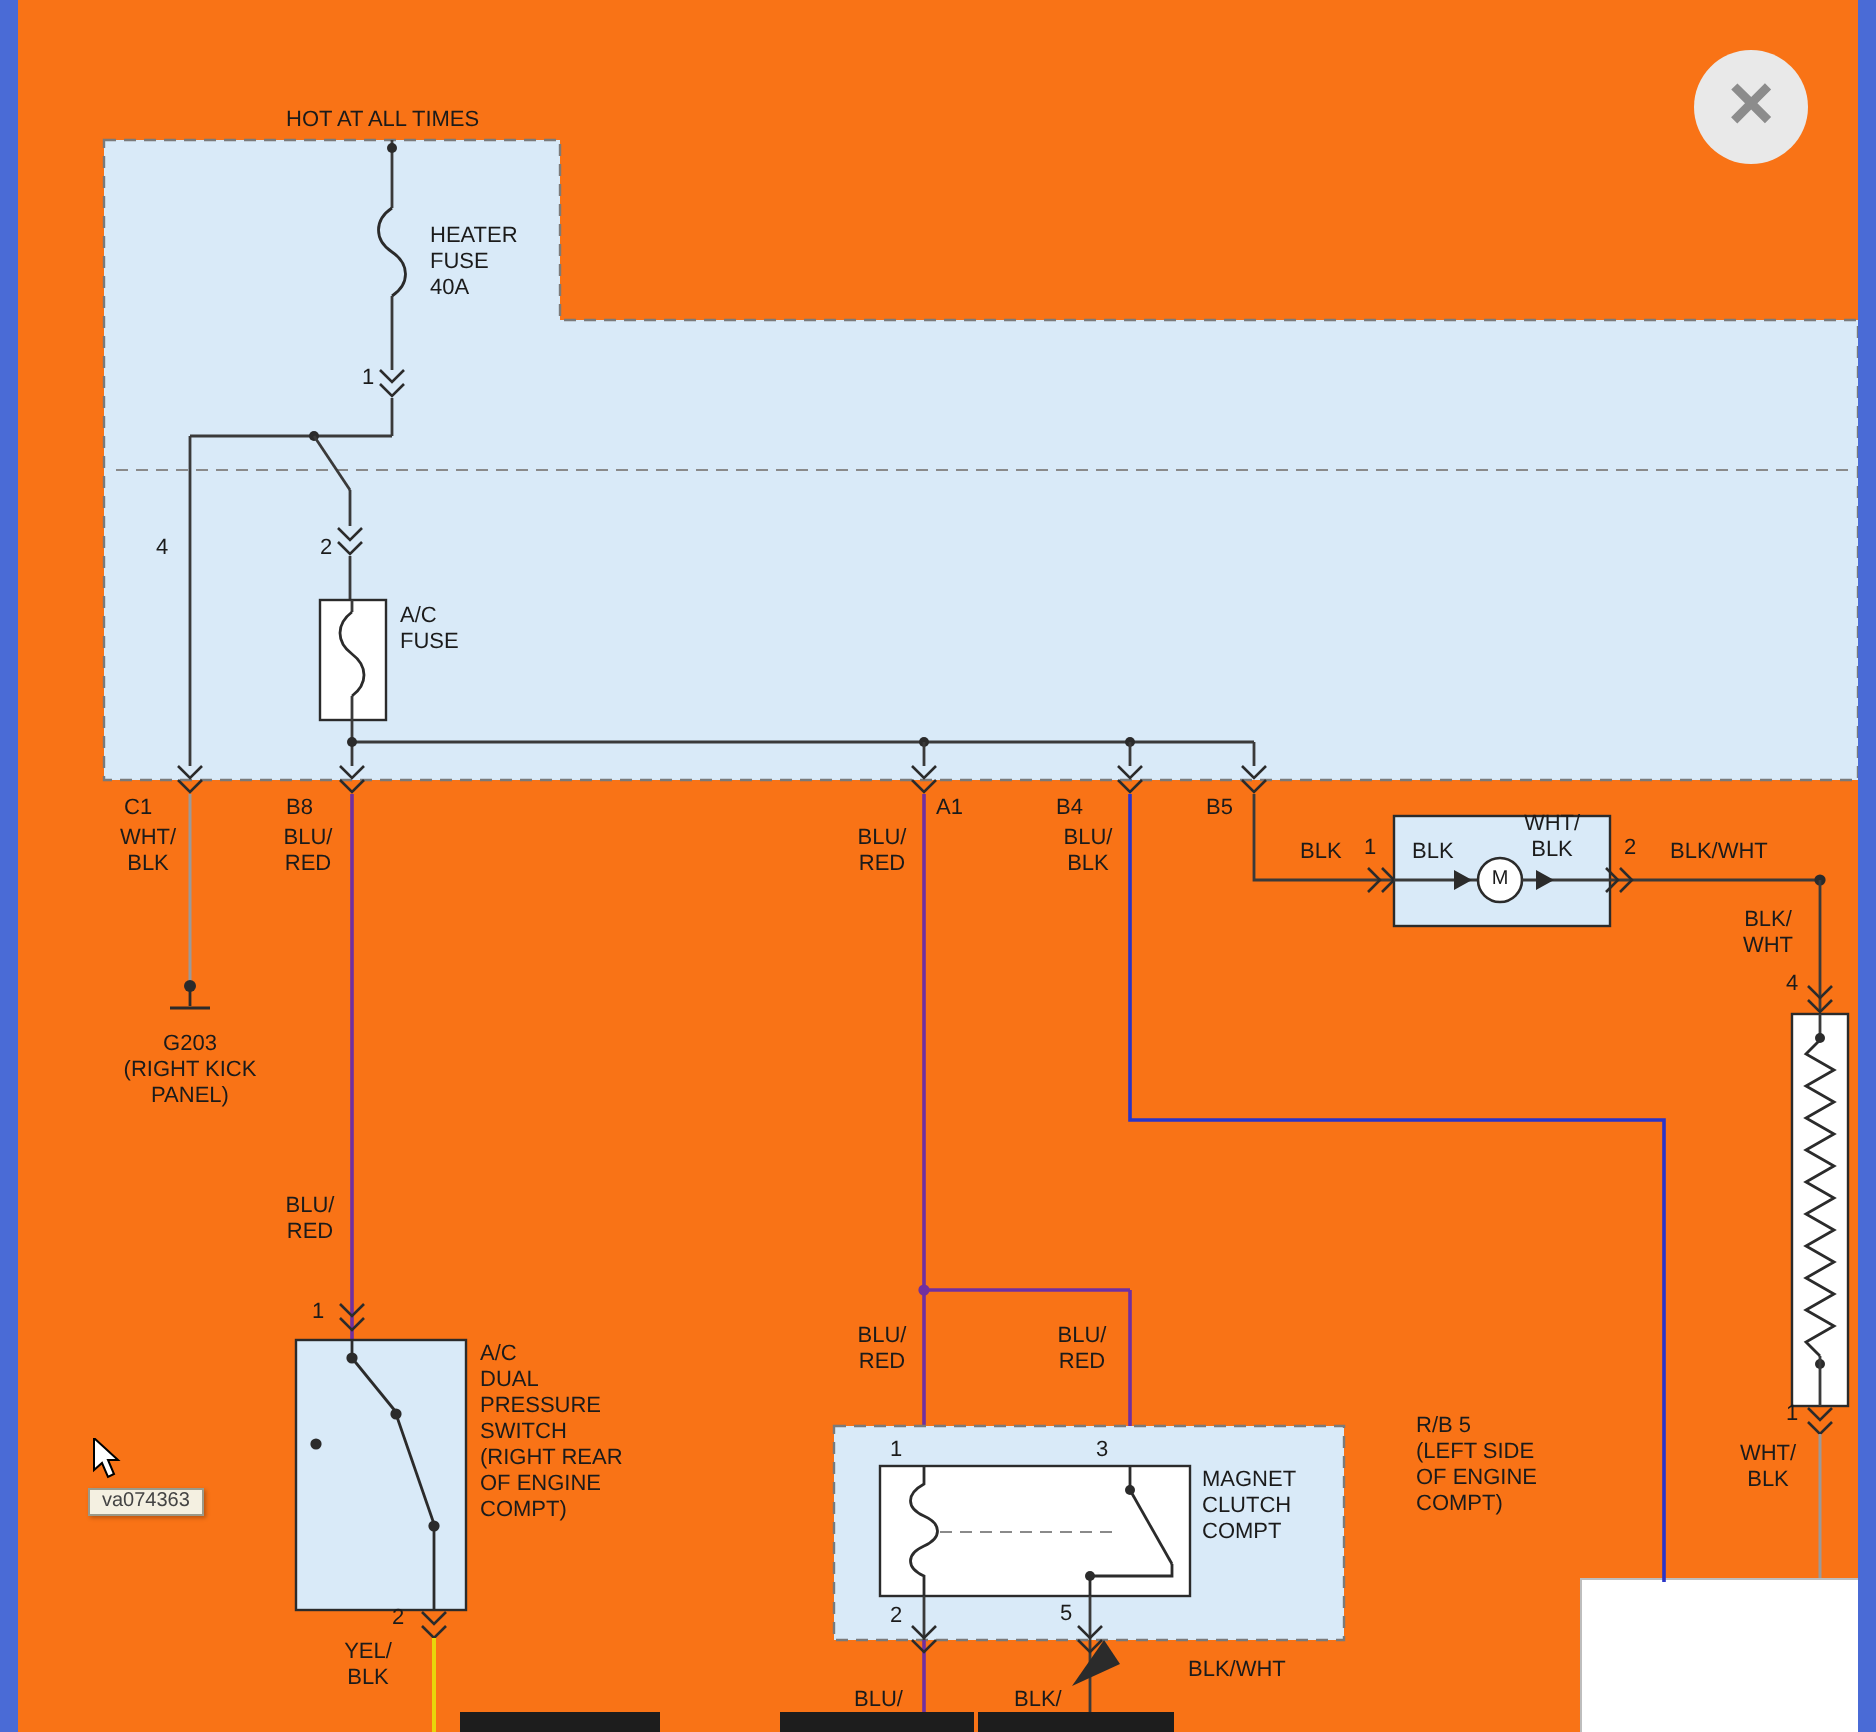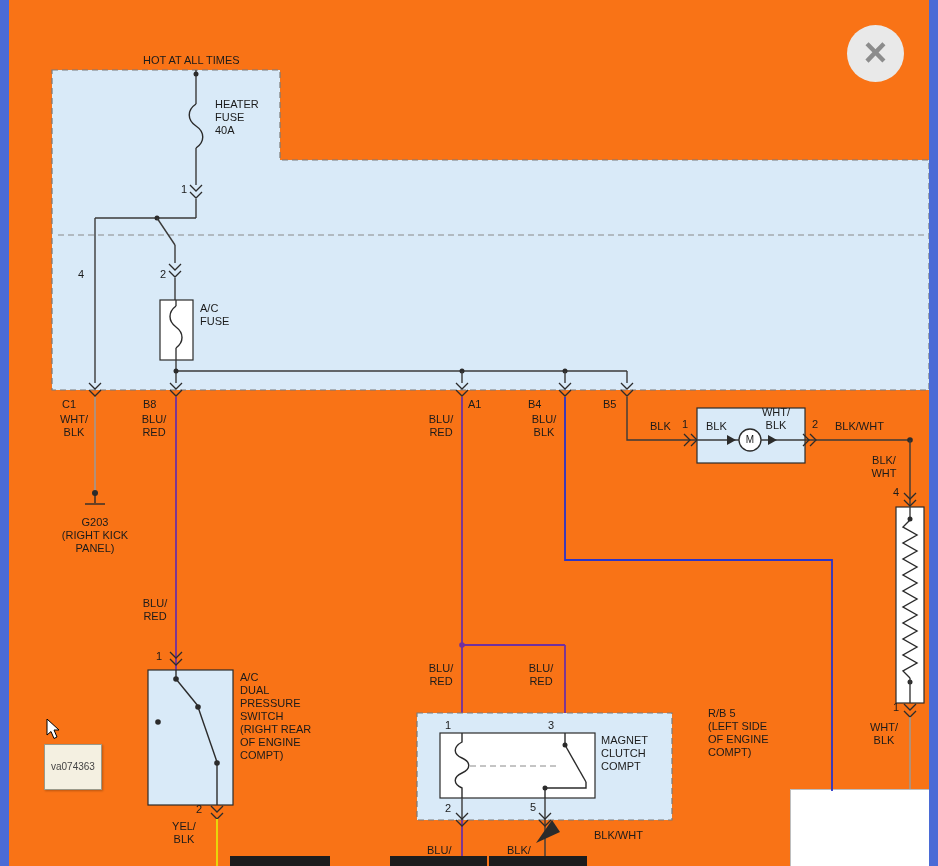--- a/index.html
+++ b/index.html
@@ -10,21 +10,21 @@
   .graybox{position:absolute;left:790px;top:789px;width:147px;height:76px;background:#fff;
            border:1px solid #bdbdbd;z-index:0;}
   svg.diagram{position:absolute;left:0;top:0;z-index:1;}
   .lbl{position:absolute;font-size:11px;line-height:13px;color:#1b1b1b;white-space:pre-line;z-index:2;}
   .lbl.c{transform:translateX(-50%);text-align:center;}
   .lbl.sm{font-size:10px;line-height:11px;}
   .close-btn{position:absolute;left:847px;top:25px;width:57px;height:57px;border-radius:50%;
              background:#e9e9e9;color:#8c8c8c;font-size:40px;line-height:54px;text-align:center;
              font-weight:bold;z-index:7;cursor:pointer;user-select:none;}
   .tooltip{position:absolute;left:44px;top:744px;background:#f4f0e1;border:1px solid #9a9a8a;
-           font-size:10px;line-height:12px;padding:16px 6px;color:#444;z-index:8;
+           font-size:10px;line-height:12px;padding:0 6px;color:#444;z-index:8;
            box-shadow:1px 1px 2px rgba(0,0,0,.25);}
   .cursor{position:absolute;left:46px;top:719px;z-index:9;}
   .bbar{position:absolute;top:856px;height:10px;background:#1d1d1d;z-index:5;}
 
   
   .region{fill:var(--region_fill,#d9eaf8);stroke:#7a7a7a;stroke-width:1.2;stroke-dasharray:6 4;}
   .idash{stroke:#8a8a8a;stroke-width:1;fill:none;stroke-dasharray:6 4;}
   .wk{stroke:var(--wire_blk,#3a3a3a);stroke-width:1.4;fill:none;}
   .wp{stroke:var(--blu_red,#7030a0);stroke-width:1.8;fill:none;}
   .wb{stroke:var(--blu_blk,#2a35c8);stroke-width:1.8;fill:none;}
@@ -174,21 +174,21 @@
       <path class="wk" d="M462,798 V820"></path>
       <path class="wp" d="M462,820 V866"></path>
       <path class="wk" d="M545,798 V866"></path>
       <use href="#cvd" x="462" y="813"></use>
       <use href="#cvd" x="545" y="813"></use>
       <polygon class="arr" points="536,843 552,820 560,832"></polygon>
     </g>
   </svg>
 
   <div class="lbl" style="left:143px;top:54px">HOT AT ALL TIMES</div>
-  <div class="lbl" style="left:215px;top:98px">HEATER
+  <div class="lbl" style="left:215px;top:112px">HEATER
 FUSE
 40A</div>
   <div class="lbl" style="left:181px;top:183px">1</div>
   <div class="lbl" style="left:78px;top:268px">4</div>
   <div class="lbl" style="left:160px;top:268px">2</div>
   <div class="lbl" style="left:200px;top:302px">A/C
 FUSE</div>
 
   <div class="lbl" style="left:62px;top:398px">C1</div>
   <div class="lbl c" style="left:74px;top:413px">WHT/

